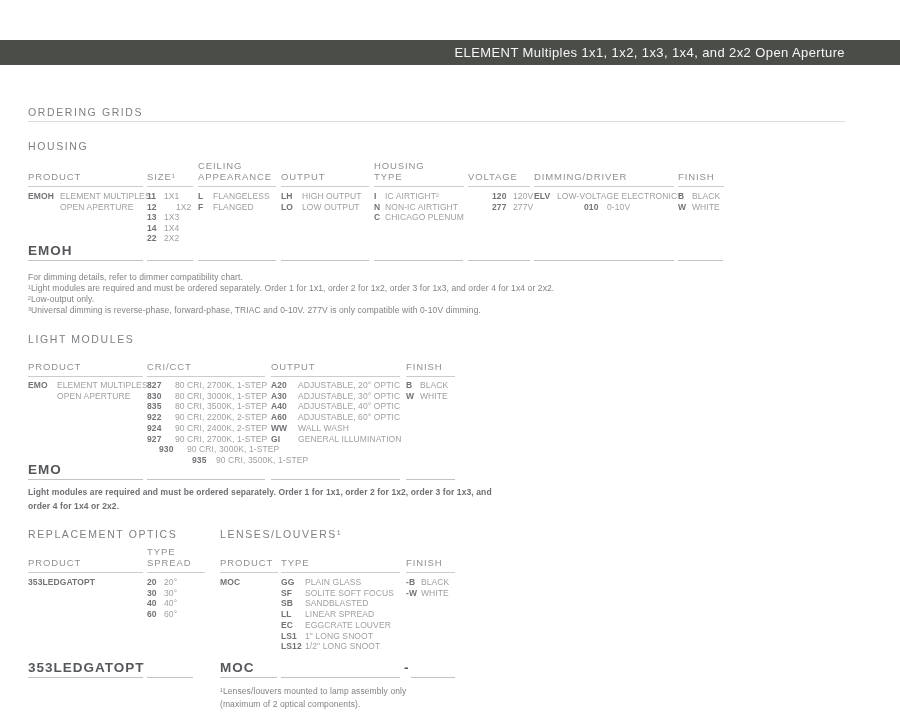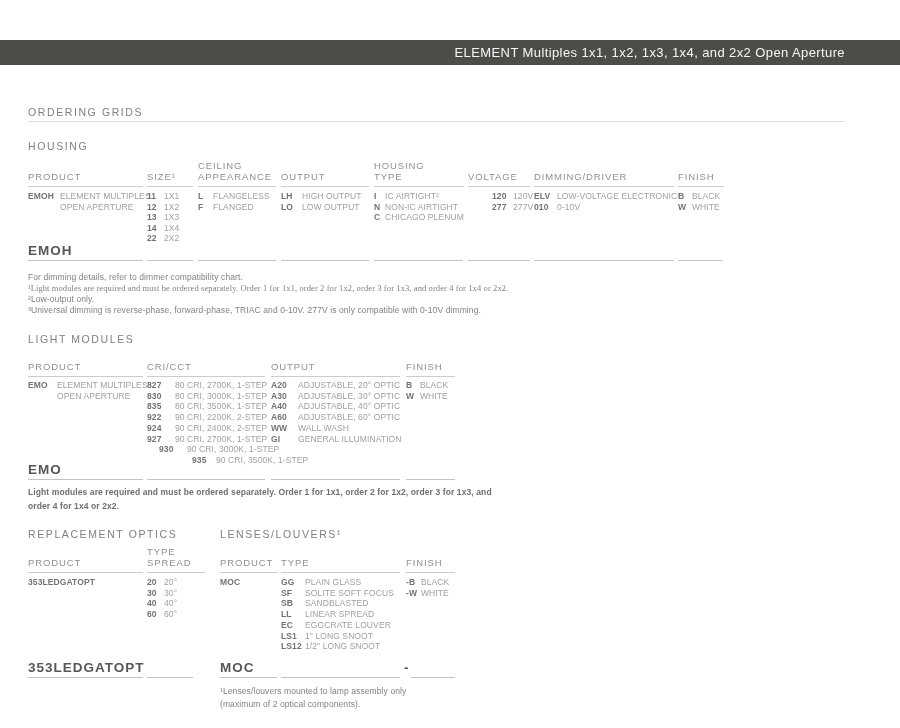--- a/index.html
+++ b/index.html
@@ -60,21 +60,21 @@
         </div>
       </div>
       <div class="col-head" style="left: 147px; top: 160px; width: 46px; height: 27px;">
         <div>SIZE¹</div>
       </div>
       <div class="rows" style="left: 147px; top: 191px;">
         <div class="row" style="line-height: 10.6px;">
           <span class="code" style="width: 17px;">11</span>
           <span class="desc">1X1</span>
         </div>
-        <div class="row" style="line-height: 10.6px;">
+        <div class="row" style="line-height: 10.6px; gap: 12px;">
           <span class="code" style="width: 17px;">12</span>
           <span class="desc">1X2</span>
         </div>
         <div class="row" style="line-height: 10.6px;">
           <span class="code" style="width: 17px;">13</span>
           <span class="desc">1X3</span>
         </div>
         <div class="row" style="line-height: 10.6px;">
           <span class="code" style="width: 17px;">14</span>
           <span class="desc">1X4</span>
@@ -143,21 +143,21 @@
         </div>
       </div>
       <div class="col-head" style="left: 534px; top: 160px; width: 140px; height: 27px;">
         <div>DIMMING/DRIVER</div>
       </div>
       <div class="rows" style="left: 534px; top: 191px;">
         <div class="row" style="line-height: 10.6px;">
           <span class="code" style="width: 23px;">ELV</span>
           <span class="desc">LOW-VOLTAGE ELECTRONIC³</span>
         </div>
-        <div class="row" style="line-height: 10.6px;">
+        <div class="row" style="line-height: 10.6px; justify-content: center;">
           <span class="code" style="width: 23px;">010</span>
           <span class="desc">0-10V</span>
         </div>
       </div>
       <div class="col-head" style="left: 678px; top: 160px; width: 46px; height: 27px;">
         <div>FINISH</div>
       </div>
       <div class="rows" style="left: 678px; top: 191px;">
         <div class="row" style="line-height: 10.6px;">
           <span class="code" style="width: 14px;">B</span>
@@ -171,21 +171,21 @@
       <div class="order-label" style="left: 28px; top: 243px;">EMOH</div>
       <div class="blank" style="left: 28px; top: 260px; width: 115px;"></div>
       <div class="blank" style="left: 147px; top: 260px; width: 46px;"></div>
       <div class="blank" style="left: 198px; top: 260px; width: 78px;"></div>
       <div class="blank" style="left: 281px; top: 260px; width: 88px;"></div>
       <div class="blank" style="left: 374px; top: 260px; width: 89px;"></div>
       <div class="blank" style="left: 468px; top: 260px; width: 62px;"></div>
       <div class="blank" style="left: 534px; top: 260px; width: 140px;"></div>
       <div class="blank" style="left: 678px; top: 260px; width: 45px;"></div>
       <div class="note" style="left: 28px; top: 272px;">For dimming details, refer to dimmer compatibility chart.</div>
-      <div class="note" style="left: 28px; top: 283px; font-family: Liberation Serif, serif;">¹Light modules are required and must be ordered separately. Order 1 for 1x1, order 2 for 1x2, order 3 for 1x3, and order 4 for 1x4 or 2x2.</div>
+      <div class="note" style="left: 28px; top: 283px;">¹Light modules are required and must be ordered separately. Order 1 for 1x1, order 2 for 1x2, order 3 for 1x3, and order 4 for 1x4 or 2x2.</div>
       <div class="note" style="left: 28px; top: 294px;">²Low-output only.</div>
       <div class="note" style="left: 28px; top: 305px;">³Universal dimming is reverse-phase, forward-phase, TRIAC and 0-10V. 277V is only compatible with 0-10V dimming.</div>
       <div class="sec-label" style="position: absolute; left: 28px; top: 333px;">LIGHT MODULES</div>
       <div class="col-head" style="left: 28px; top: 356px; width: 115px; height: 21px;">
         <div>PRODUCT</div>
       </div>
       <div class="rows" style="left: 28px; top: 380px;">
         <div class="row" style="line-height: 10.7px;">
           <span class="code" style="width: 29px;">EMO</span>
           <span class="desc">ELEMENT MULTIPLES</span>

